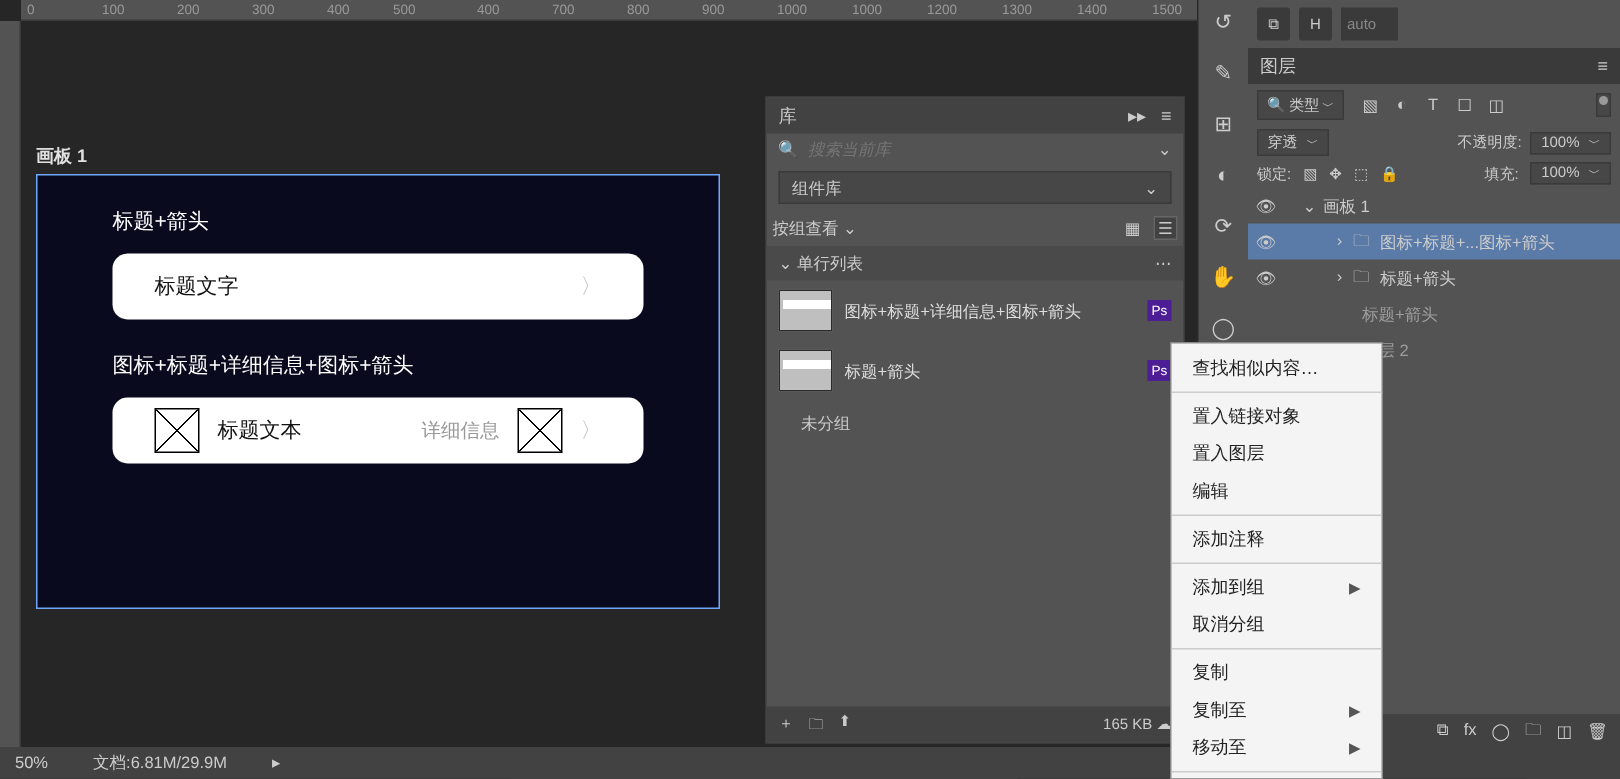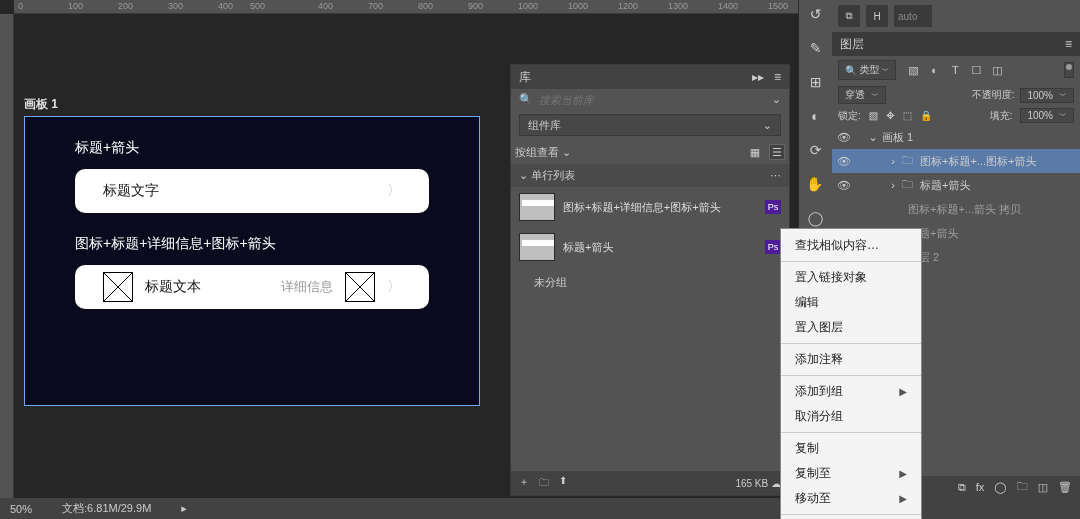--- a/index.html
+++ b/index.html
@@ -76,21 +76,21 @@
 </head>
 <body>
 
 <div class="canvas-area">
   <div class="ruler-h">
     <span class="tick" style="left:4px">0</span>
     <span class="tick" style="left:54px">100</span>
     <span class="tick" style="left:104px">200</span>
     <span class="tick" style="left:154px">300</span>
     <span class="tick" style="left:204px">400</span>
-    <span class="tick" style="left:236px">500</span>
+    <span class="tick" style="left:248px">500</span>
     <span class="tick" style="left:304px">400</span>
     <span class="tick" style="left:354px">700</span>
     <span class="tick" style="left:404px">800</span>
     <span class="tick" style="left:454px">900</span>
     <span class="tick" style="left:504px">1000</span>
     <span class="tick" style="left:554px">1000</span>
     <span class="tick" style="left:604px">1200</span>
     <span class="tick" style="left:654px">1300</span>
     <span class="tick" style="left:704px">1400</span>
     <span class="tick" style="left:754px">1500</span>
@@ -248,25 +248,20 @@
     <div class="layer-row">
       <span class="eye">👁</span>
       <span class="indent1"></span>
         <span class="tw">›</span>
       <span class="folder">🗀</span>
       <span class="lbl">标题+箭头</span>
     </div>
     <div class="layer-row half partial">
       <span class="eye"></span>
       <span class="indent2"></span>
-        <span class="lbl">图标+标题+...箭头 拷贝</span>
-    </div>
-    <div class="layer-row half partial">
-      <span class="eye"></span>
-      <span class="indent2"></span>
         <span class="lbl">标题+箭头</span>
     </div>
     <div class="layer-row half partial">
       <span class="eye"></span>
       <span class="indent2"></span>
         <span class="lbl">图层 2</span>
     </div>
   </div>
   <div class="layers-footer">
     <span>⧉</span>
@@ -280,24 +275,24 @@
 
 <div class="ctx-menu">
   <div class="ctx-item">
       <span>查找相似内容…</span>
     </div>
   <div class="ctx-sep"></div>
   <div class="ctx-item">
       <span>置入链接对象</span>
     </div>
   <div class="ctx-item">
+      <span>置入图层</span>
+    </div>
+  <div class="ctx-item">
       <span>编辑</span>
-    </div>
-  <div class="ctx-item">
-      <span>置入图层</span>
     </div>
   <div class="ctx-sep"></div>
   <div class="ctx-item">
       <span>添加注释</span>
     </div>
   <div class="ctx-sep"></div>
   <div class="ctx-item">
       <span>添加到组</span>
       <span class="arrow">▶</span>
     </div>

